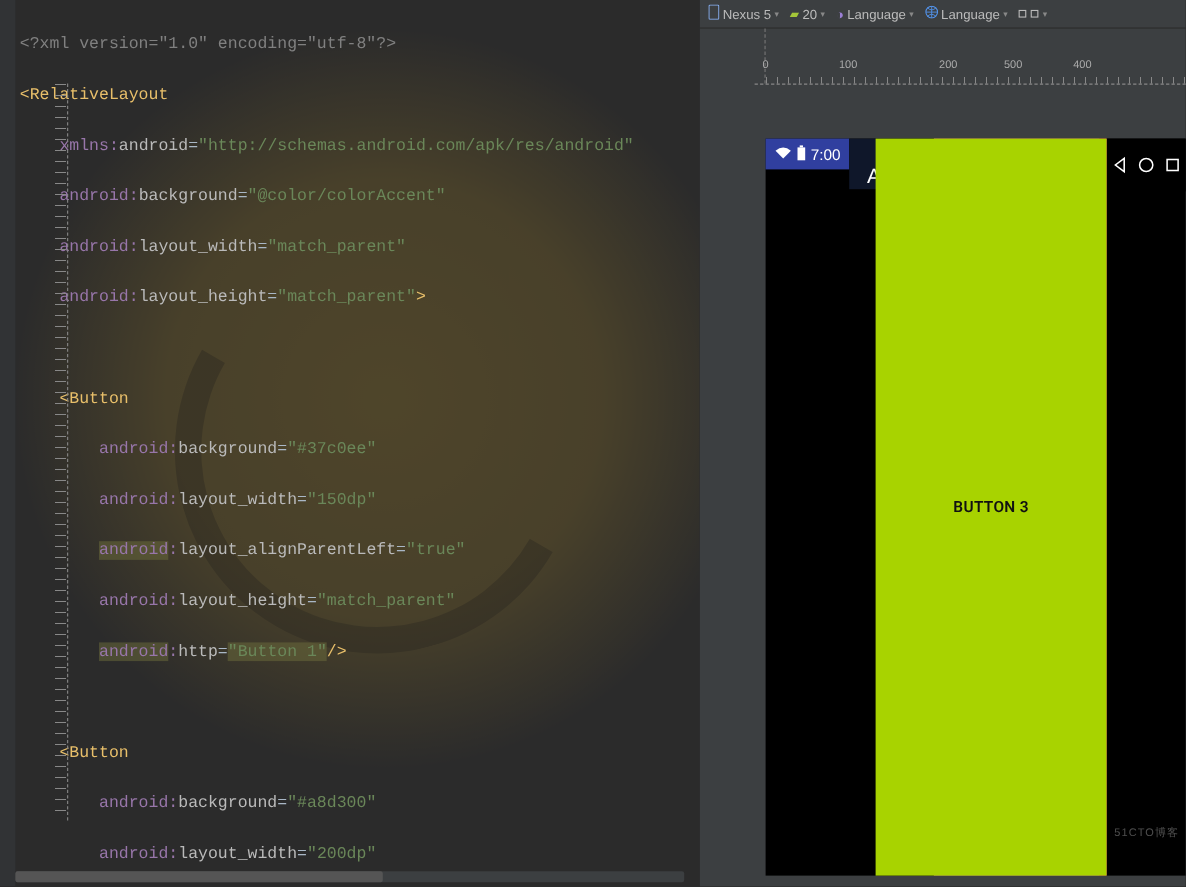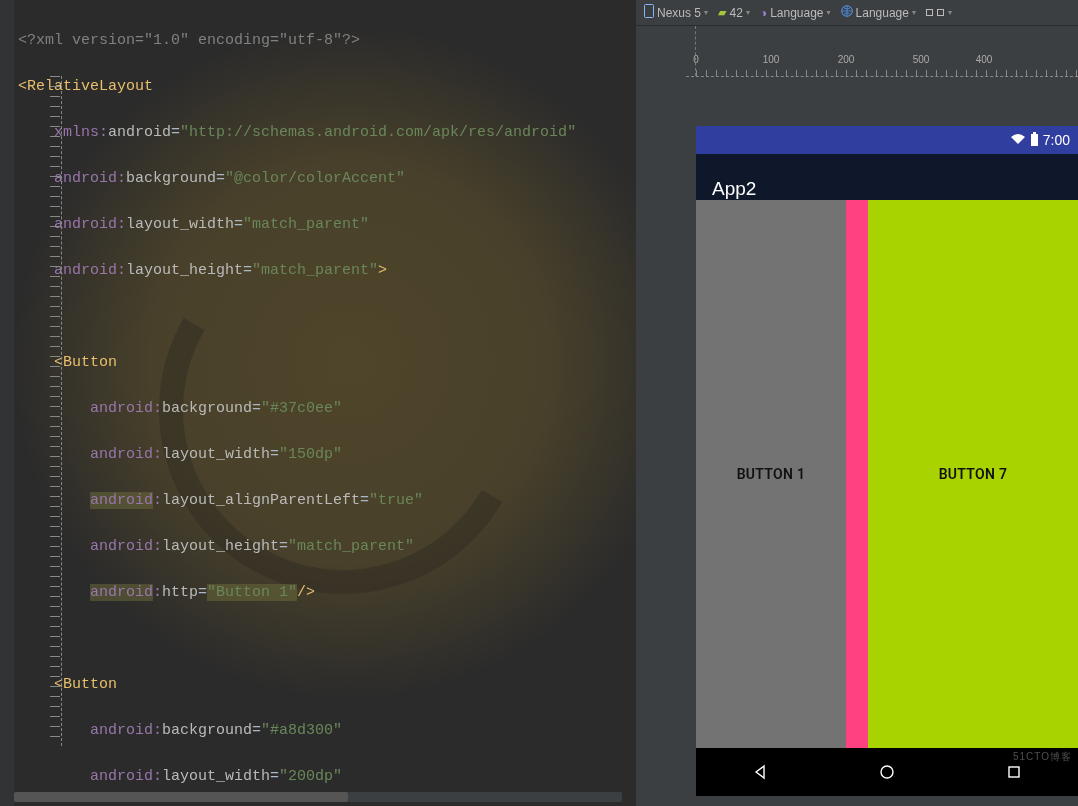--- a/index.html
+++ b/index.html
@@ -161,21 +161,21 @@
     margin-left:60px;
     flex:1;
   }
   .phone {
     position:absolute;
     left:0; top:50px;
     right:0;
     bottom:10px;
     background:#000;
     display:flex;
-    flex-direction:column;
+    flex-direction:row;
   }
   .status-bar {
     height:28px;
     background:#303f9f;
     color:#fff;
     display:flex;
     align-items:center;
     justify-content:flex-end;
     padding:0 8px;
     font-size:14px;
@@ -268,21 +268,21 @@
         <span class="glyph dev-icon">
           <svg width="10" height="14" viewBox="0 0 10 14">
               <rect x="0.5" y="0.5" width="9" height="13" rx="1" fill="none" stroke="#8ab4f8"></rect>
             </svg>
         </span>
         <span>Nexus 5</span>
         <span class="tri">▾</span>
       </div>
       <div class="tb-item">
         <span class="api-icon">▰</span>
-        <span>42</span>
+        <span>20</span>
         <span class="tri">▾</span>
       </div>
       <div class="tb-item">
         <span class="theme-icon">◑</span>
         <span>Language</span>
         <span class="tri">▾</span>
       </div>
       <div class="tb-item">
         <span class="lang-icon">
           <svg width="12" height="12" viewBox="0 0 12 12">
@@ -298,21 +298,21 @@
           <span class="sq"></span>
         <span class="tri">▾</span>
       </div>
     </div>
 
     <div class="ruler-corner">
       <div class="ruler-left"></div>
       <div class="ruler-top">
         <span class="tick" style="left:0px">0</span>
         <span class="tick" style="left:75px">100</span>
-        <span class="tick" style="left:150px">200</span>
+        <span class="tick" style="left:166px">200</span>
         <span class="tick" style="left:225px">500</span>
         <span class="tick" style="left:288px">400</span>
         <span class="tick" style="left:394px">500</span>
         <div class="bar"></div>
         <div class="dashline"></div>
       </div>
     </div>
     <div class="ruler-side"></div>
 
     <div class="device-area">
@@ -332,21 +332,21 @@
           <span>7:00</span>
         </div>
         <div class="app-bar">
           <span>App2</span>
         </div>
         <div class="app-body">
           <div class="btn1">
             <span>BUTTON 1</span>
           </div>
           <div class="btn2">
-            <span>BUTTON 7</span>
+            <span>BUTTON 3</span>
           </div>
         </div>
         <div class="nav-bar">
           <div class="nav-btn">
             <svg width="16" height="16" viewBox="0 0 16 16">
                 <path d="M12 2 L4 8 L12 14 Z" fill="none" stroke="#fff" stroke-width="1.4"></path>
               </svg>
           </div>
           <div class="nav-btn">
             <svg width="16" height="16" viewBox="0 0 16 16">

